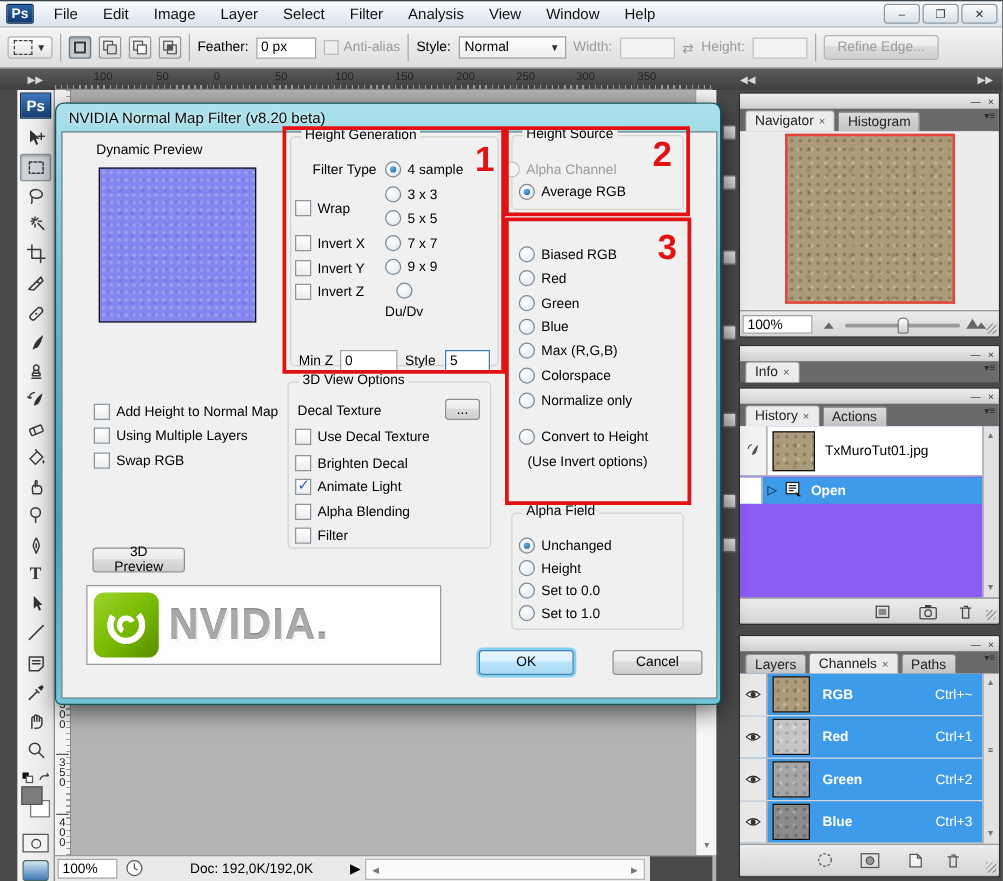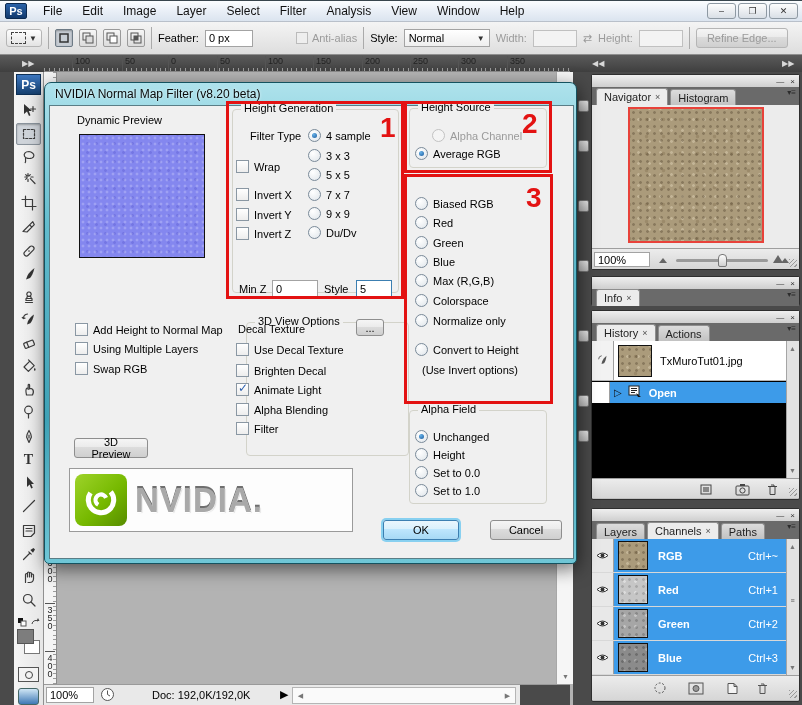--- a/index.html
+++ b/index.html
@@ -162,21 +162,21 @@
     <div class="modebtn">
         <svg width="12" height="12">
           <rect x="1" y="1" width="7" height="7" fill="none" stroke="#555"></rect>
           <rect x="4" y="4" width="7" height="7" fill="none" stroke="#555"></rect>
           <rect x="4" y="4" width="4" height="4" fill="#555"></rect>
         </svg>
       </div>
     <div class="sep"></div>
     <span class="lbl">Feather:</span>
     <input class="tin" style="width: 48px;" value="0 px">
-    <label class="lbl dis" style="display:flex;align-items:center;gap:4px;margin-left:37px;">
+    <label class="lbl dis" style="display:flex;align-items:center;gap:4px;">
       <span style="width:12px;height:12px;border:1px solid #bbb;background:#eee;display:inline-block;"></span>
       <span>Anti-alias</span>
     </label>
     <div class="sep"></div>
     <span class="lbl">Style:</span>
     <div class="dd">
       <span>Normal</span>
       <span class="caret">▼</span>
     </div>
     <span class="lbl dis">Width:</span>
@@ -426,21 +426,21 @@
           <span class="lbl">5 x 5</span>
         </div>
       <div class="rad" style="left:258px;top:82px;">
           <span class="dot"></span>
           <span class="lbl">7 x 7</span>
         </div>
       <div class="rad" style="left:258px;top:101px;">
           <span class="dot"></span>
           <span class="lbl">9 x 9</span>
         </div>
-      <div class="rad" style="left:258px;top:120px;">
+      <div class="rad" style="left:258px;top:120px;flex-direction:column;">
           <span class="dot"></span>
           <span class="lbl">Du/Dv</span>
         </div>
       <div class="cb" style="left:186px;top:54px;">
           <span class="box"></span>
           <span class="lbl">Wrap</span>
         </div>
       <div class="cb" style="left:186px;top:82px;">
           <span class="box"></span>
           <span class="lbl">Invert X</span>
@@ -453,21 +453,21 @@
           <span class="box"></span>
           <span class="lbl">Invert Z</span>
         </div>
       <span class="lbl abs" style="left:189px;top:177px;">Min Z</span>
       <input class="tin abs" style="left: 222px; top: 174px; width: 46px;" value="0">
       <span class="lbl abs" style="left:274px;top:177px;">Style</span>
       <input class="tin focus abs" style="left: 306px; top: 174px; width: 36px;" value="5">
       <div class="redbox" style="left:176px;top:-5px;width:178px;height:198px;"></div>
       <span class="ann" style="left:330px;top:6px;">1</span>
 
-      <div class="grp" style="left:180px;top:216px;width:163px;height:134px;margin-left:16px;">
+      <div class="grp" style="left:180px;top:199px;width:163px;height:134px;">
         <span class="grp-t">3D View Options</span>
       </div>
       <span class="lbl abs" style="left:188px;top:217px;">Decal Texture</span>
       <button class="btn abs" style="left:306px;top:213px;width:28px;height:17px;padding:0;">...</button>
       <div class="cb" style="left:186px;top:237px;">
           <span class="box"></span>
           <span class="lbl">Use Decal Texture</span>
         </div>
       <div class="cb" style="left:186px;top:258px;">
           <span class="box"></span>
@@ -482,21 +482,21 @@
           <span class="lbl">Alpha Blending</span>
         </div>
       <div class="cb" style="left:186px;top:316px;">
           <span class="box"></span>
           <span class="lbl">Filter</span>
         </div>
 
       <div class="grp" style="left:359px;top:2px;width:138px;height:60px;">
         <span class="grp-t">Height Source</span>
       </div>
-      <div class="rad off2" style="left:382px;top:23px;">
+      <div class="rad off2" style="left:353px;top:23px;">
           <span class="dot"></span>
           <span class="lbl dis">Alpha Channel</span>
         </div>
       <div class="rad on" style="left:365px;top:41px;">
           <span class="dot"></span>
           <span class="lbl">Average RGB</span>
         </div>
       <div class="redbox" style="left:354px;top:-5px;width:148px;height:72px;"></div>
       <span class="ann" style="left:472px;top:2px;">2</span>
 
@@ -616,21 +616,21 @@
     <div class="tabs">
       <div class="tab active">
           <span>History</span>
           <span class="x">×</span>
         </div>
       <div class="tab">
           <span>Actions</span>
         </div>
       <span class="flyout">▾≡</span>
     </div>
-    <div class="p-content" style="height:137px;background:#000000;">
+    <div class="p-content" style="height:137px;background:#8b5cf6;">
       <div class="hrow1">
         <div class="gutter" style="background:#f2f2f2;">
           <svg width="14" height="14" viewBox="0 0 16 16">
               <path d="M12 2 C9.5 4 8 6.5 7 8.5 L6.3 11.5 L9.2 10.5 C10.5 9 11.5 6 12 2 Z" fill="#555"></path>
               <path d="M3 6 a4 4 0 0 1 3.5 -4" fill="none" stroke="#555"></path>
             </svg>
         </div>
         <div class="chthumb tex-tan" style="width:34px;height:32px;"></div>
         <span class="lbl" style="margin-left:8px;">TxMuroTut01.jpg</span>
       </div>

